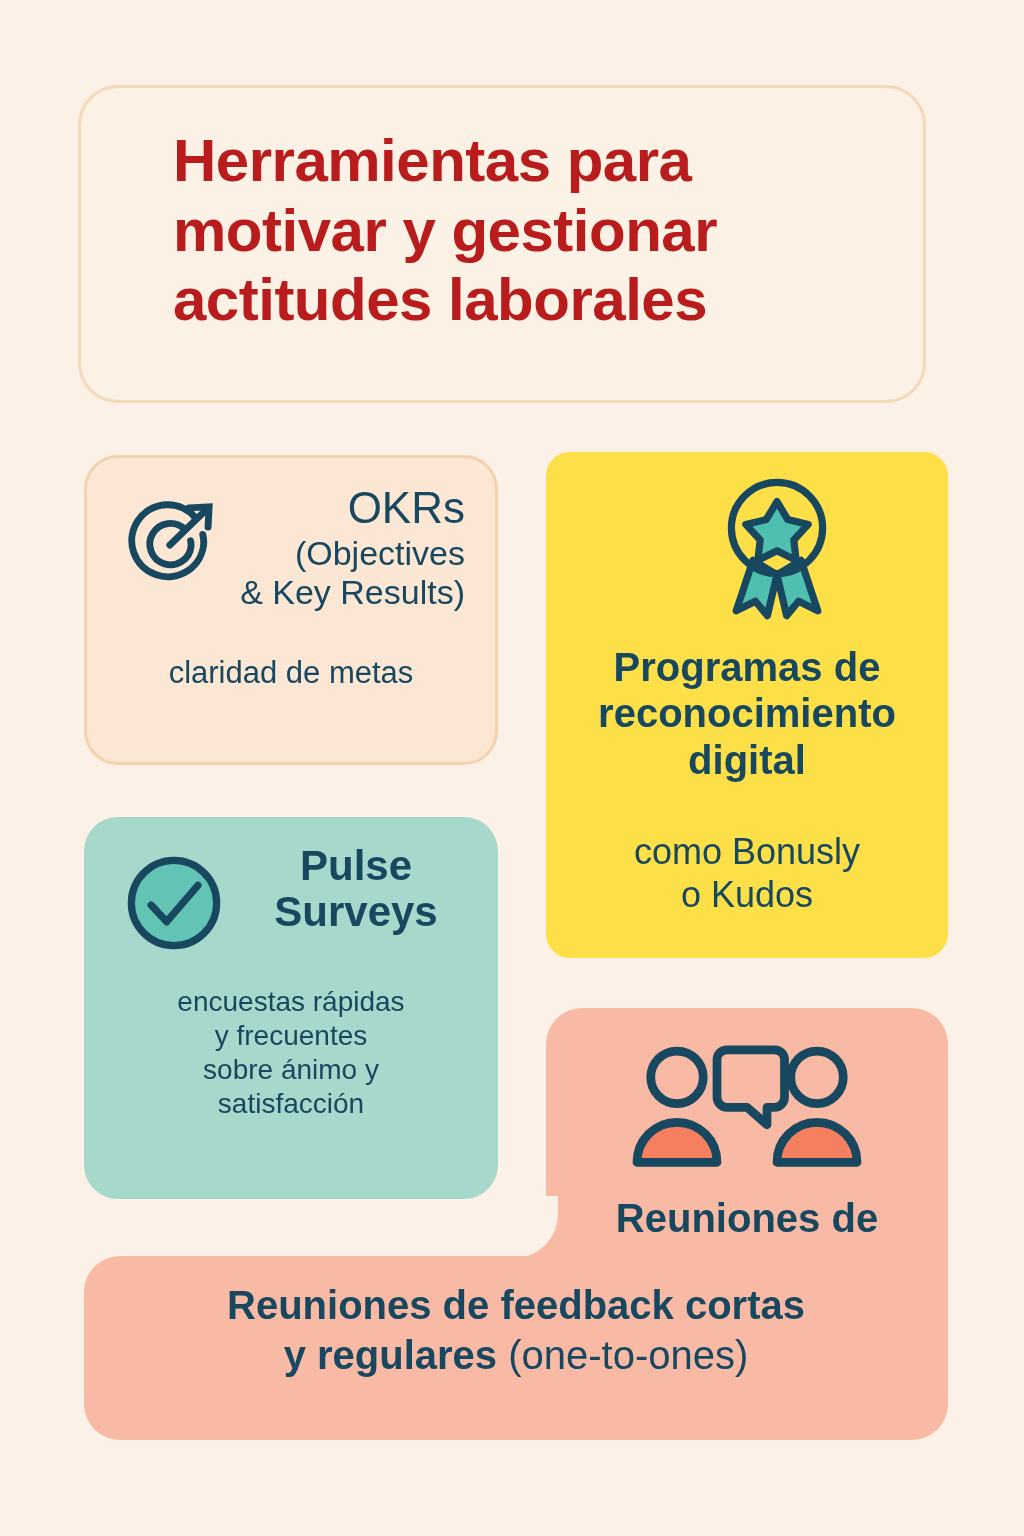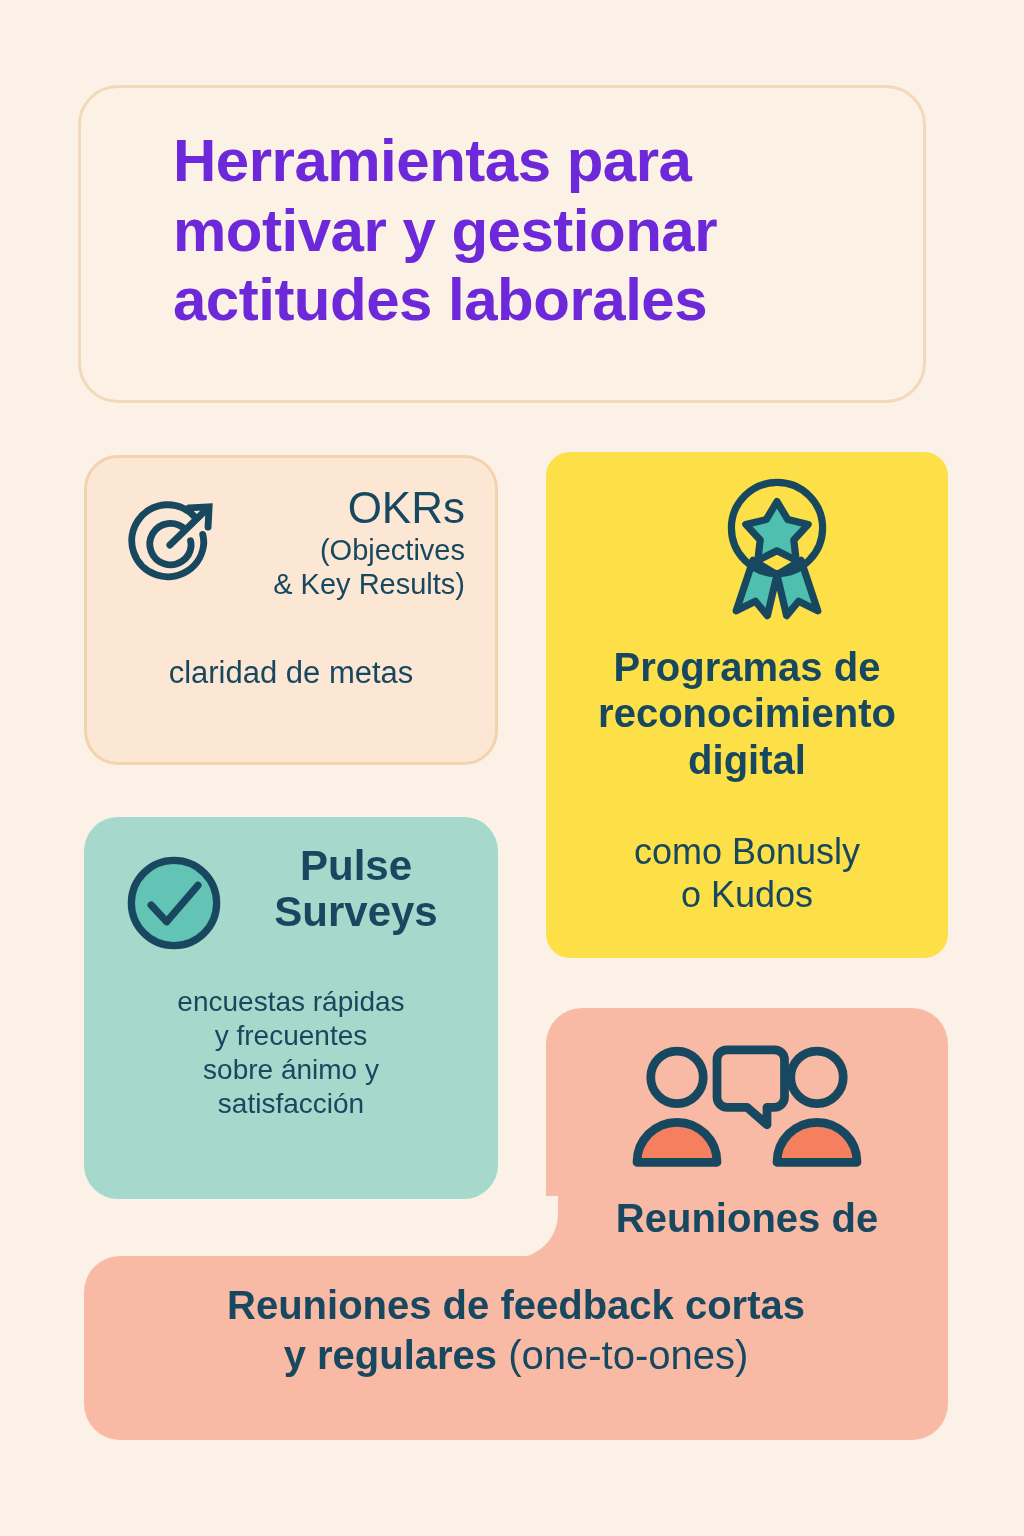--- a/index.html
+++ b/index.html
@@ -37,21 +37,21 @@
   }
   .title-text {
     position: absolute;
     left: 92px;
     top: 38px;
     width: 680px;
     font-size: 60px;
     font-weight: bold;
     line-height: 1.16;
     letter-spacing: -0.5px;
-    color: #6d28d9;
+    color: #b91c1c;
     white-space: pre-line;
   }
 
   
   .okr-card {
     position: absolute;
     left: 84px;
     top: 455px;
     width: 414px;
     height: 310px;
@@ -80,21 +80,21 @@
     text-align: right;
     padding-right: 4px;
   }
   .okr-title {
     font-size: 44px;
     font-weight: normal;
     line-height: 1.0;
     margin-bottom: 4px;
   }
   .okr-sub {
-    font-size: 29px;
+    font-size: 34px;
     font-weight: normal;
     line-height: 1.16;
     white-space: pre-line;
   }
   .okr-desc {
     position: absolute;
     left: 0;
     top: 196px;
     width: 100%;
     text-align: center;

